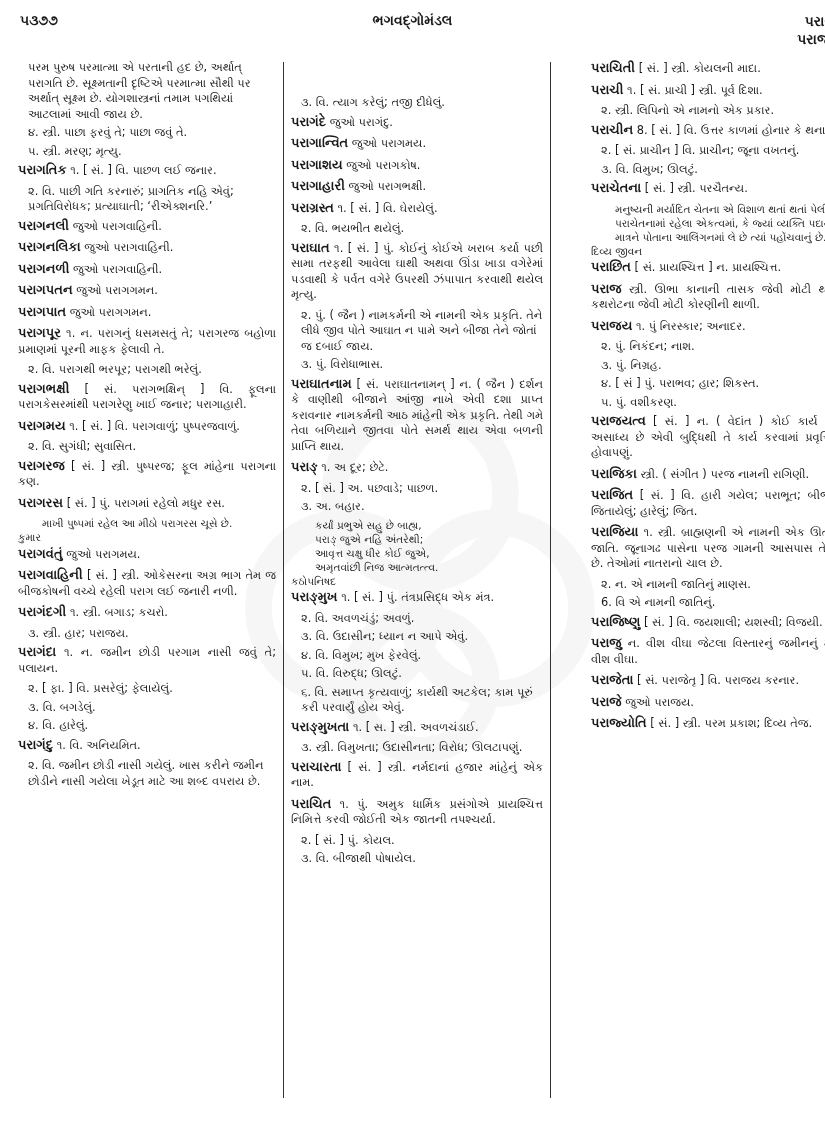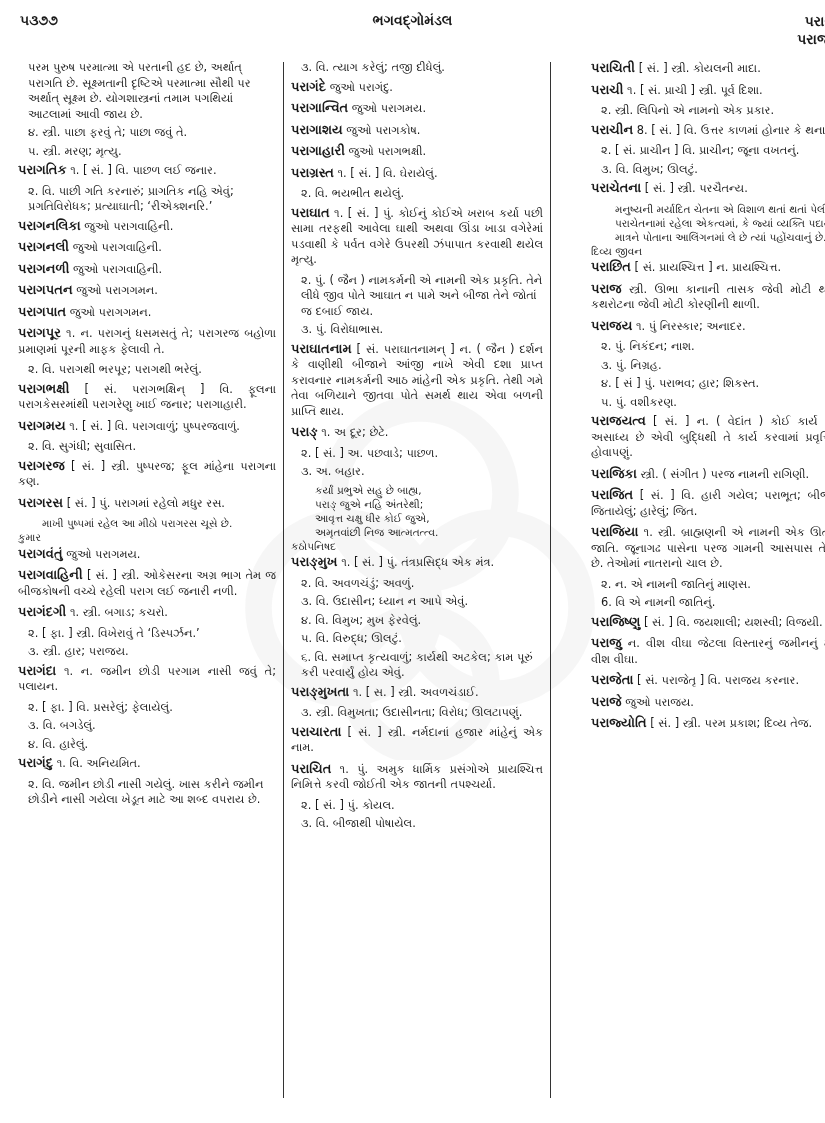--- a/index.html
+++ b/index.html
@@ -12,21 +12,21 @@
   .watermark {
     position: absolute; left: 230px; top: 380px; width: 380px; height: 380px;
     pointer-events: none; opacity: 0.07;
   }
   .hdr { position: absolute; top: 8px; left: 0; width: 825px; height: 50px; padding-left: 44px; }
   .hdr .pg { position: absolute; left: 20px; top: 4px; font-weight: bold; font-size: 14px; }
   .hdr .ttl { position: absolute; left: 0; width: 825px; text-align: center; top: 4px; font-weight: bold; font-size: 14px; }
   .hdr .gw { position: absolute; right: 12px; top: 4px; text-align: right; font-weight: bold; font-size: 14px; line-height: 18px; }
   .col { position: absolute; top: 60px; font-size: 11.4px; line-height: 15.5px; }
   .col1 { left: 18px; width: 258px; }
-  .col2 { left: 291px; width: 252px; }
+  .col2 { left: 291px; width: 252px; margin-top: 35px; }
   .col3 { left: 558px; width: 255px; margin-left: 33px; }
   .sep { position: absolute; top: 62px; height: 1036px; width: 1px; background: #333; }
   .sep1 { left: 283px; }
   .sep2 { left: 550px; }
   .entry { margin: 0 0 5px 0; text-align: justify; }
   .hw { font-weight: bold; font-size: 13px; }
   .sense { padding-left: 10px; text-indent: -0px; margin: 0 0 3px 0; }
   .cont { margin: 0 0 3px 0; padding-left: 10px; }
   .quote { padding-left: 24px; font-size: 10.5px; line-height: 14px; }
   .qsrc { text-align: left; font-size: 10.5px; }
@@ -56,38 +56,37 @@
 
   <div class="sep sep1"></div>
   <div class="sep sep2"></div>
 
   <div class="col col1">
       <div class="cont">પરમ પુરુષ પરમાત્મા એ પરતાની હદ છે, અર્થાત્ પરાગતિ છે. સૂક્ષ્મતાની દૃષ્ટિએ પરમાત્મા સૌથી પર અર્થાત્ સૂક્ષ્મ છે. યોગશાસ્ત્રનાં તમામ પગથિયાં આટલામાં આવી જાય છે.</div>
       <div class="sense">૪. સ્ત્રી. પાછા ફરવું તે; પાછા જવું તે.</div>
       <div class="sense">૫. સ્ત્રી. મરણ; મૃત્યુ.</div>
       <div class="entry"><span class="hw">પરાગતિક</span><span> ૧. [ સં. ] વિ. પાછળ લઈ જનાર.</span></div>
       <div class="sense">૨. વિ. પાછી ગતિ કરનારું; પ્રાગતિક નહિ એવું; પ્રગતિવિરોધક; પ્રત્યાઘાતી; ‘રીએક્શનરિ.’</div>
+      <div class="entry"><span class="hw">પરાગનલી</span><span> જુઓ પરાગવાહિની.</span></div>
       <div class="entry"><span class="hw">પરાગનલિકા</span><span> જુઓ પરાગવાહિની.</span></div>
-      <div class="entry"><span class="hw">પરાગનલી</span><span> જુઓ પરાગવાહિની.</span></div>
       <div class="entry"><span class="hw">પરાગનળી</span><span> જુઓ પરાગવાહિની.</span></div>
       <div class="entry"><span class="hw">પરાગપતન</span><span> જુઓ પરાગગમન.</span></div>
       <div class="entry"><span class="hw">પરાગપાત</span><span> જુઓ પરાગગમન.</span></div>
       <div class="entry"><span class="hw">પરાગપૂર</span><span> ૧. ન. પરાગનું ધસમસતું તે; પરાગરજ બહોળા પ્રમાણમાં પૂરની માફક ફેલાવી તે.</span></div>
       <div class="sense">૨. વિ. પરાગથી ભરપૂર; પરાગથી ભરેલું.</div>
       <div class="entry"><span class="hw">પરાગભક્ષી</span><span> [ સં. પરાગભક્ષિન્ ] વિ. ફૂલના પરાગકેસરમાંથી પરાગરેણુ ખાઈ જનાર; પરાગાહારી.</span></div>
       <div class="entry"><span class="hw">પરાગમય</span><span> ૧. [ સં. ] વિ. પરાગવાળું; પુષ્પરજવાળું.</span></div>
       <div class="sense">૨. વિ. સુગંધી; સુવાસિત.</div>
       <div class="entry"><span class="hw">પરાગરજ</span><span> [ સં. ] સ્ત્રી. પુષ્પરજ; ફૂલ માંહેના પરાગના કણ.</span></div>
       <div class="entry"><span class="hw">પરાગરસ</span><span> [ સં. ] પું. પરાગમાં રહેલો મધુર રસ.</span></div>
       <div class="quote">માખી પુષ્પમાં રહેલ આ મીઠો પરાગરસ ચૂસે છે.</div>
       <div class="qsrc">કુમાર</div>
       <div class="entry"><span class="hw">પરાગવંતું</span><span> જુઓ પરાગમય.</span></div>
       <div class="entry"><span class="hw">પરાગવાહિની</span><span> [ સં. ] સ્ત્રી. ઓકેસરના અગ્ર ભાગ તેમ જ બીજકોષની વચ્ચે રહેલી પરાગ લઈ જનારી નળી.</span></div>
       <div class="entry"><span class="hw">પરાગંદગી</span><span> ૧. સ્ત્રી. બગાડ; કચરો.</span></div>
-      <div class="sense">૨. [ ફા. ] સ્ત્રી. વિખેરાવું તે ‘ડિસ્પર્ઝન.’</div>
       <div class="sense">૩. સ્ત્રી. હાર; પરાજય.</div>
       <div class="entry"><span class="hw">પરાગંદા</span><span> ૧. ન. જમીન છોડી પરગામ નાસી જવું તે; પલાયન.</span></div>
       <div class="sense">૨. [ ફા. ] વિ. પ્રસરેલું; ફેલાયેલું.</div>
       <div class="sense">૩. વિ. બગડેલું.</div>
       <div class="sense">૪. વિ. હારેલું.</div>
       <div class="entry"><span class="hw">પરાગંદુ</span><span> ૧. વિ. અનિયમિત.</span></div>
       <div class="sense">૨. વિ. જમીન છોડી નાસી ગયેલું. ખાસ કરીને જમીન છોડીને નાસી ગયેલા ખેડૂત માટે આ શબ્દ વપરાય છે.</div>
     </div>
   <div class="col col2">
       <div class="sense">૩. વિ. ત્યાગ કરેલું; તજી દીધેલું.</div>

